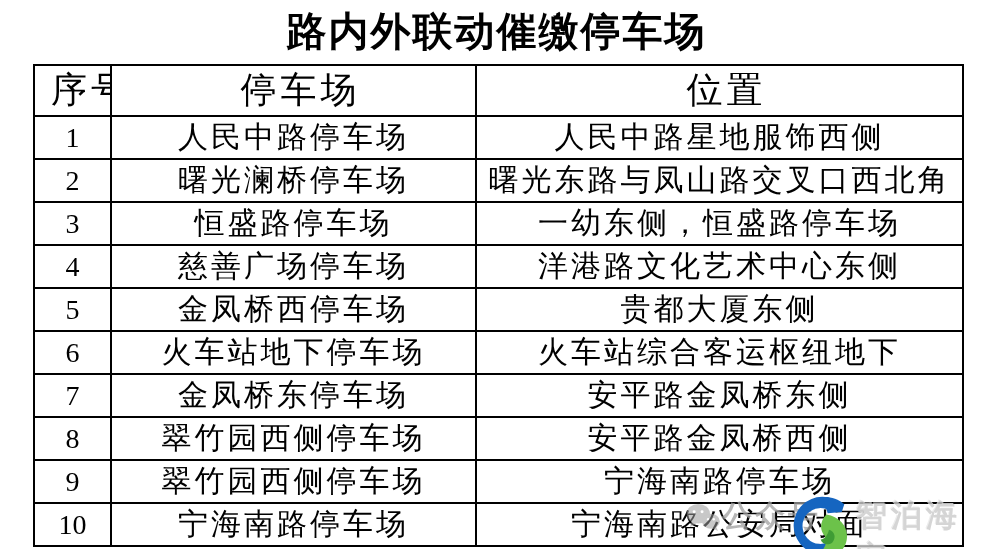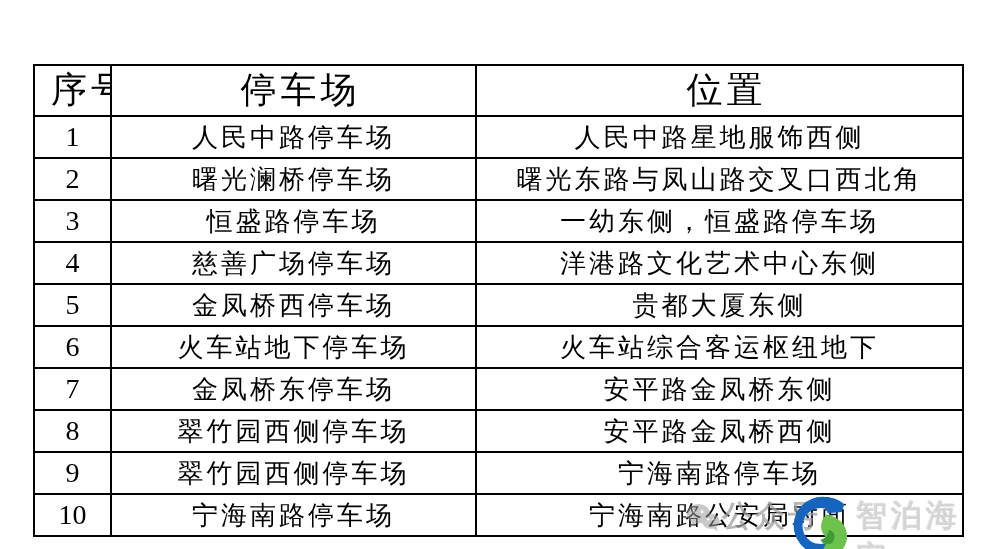--- a/index.html
+++ b/index.html
@@ -17,21 +17,21 @@
   }
   table.park col.c-num{width:77px;}
   table.park col.c-name{width:365px;}
   table.park col.c-loc{width:487px;}
   table.park th, table.park td{
     border:2px solid #000;height:40px;padding:0 2px;
     text-align:center;vertical-align:middle;
     white-space:nowrap;overflow:hidden;
   }
   table.park th{font-size:36px;font-weight:normal;letter-spacing:4px;padding-left:16px;}
-  table.park td{font-size:26px;letter-spacing:3px;}
+  table.park td{font-size:30px;letter-spacing:3px;}
   table.park td.num{font-size:28px;letter-spacing:0;}
 
   .watermark{
     position:absolute;left:684px;top:490px;width:309px;height:59px;
     font-family:"Liberation Sans","DejaVu Sans",sans-serif;pointer-events:none;
   }
   .wm-wechat{position:absolute;left:2px;top:13px;width:34px;height:28px;opacity:.55;}
   .wm-label{
     position:absolute;left:38px;top:6px;font-size:30px;letter-spacing:3px;
     color:#9f9f9f;opacity:.75;font-weight:bold;
@@ -41,20 +41,21 @@
     position:absolute;left:172px;top:5px;font-size:31px;letter-spacing:4px;
     color:#cbcbcb;opacity:.8;font-weight:bold;
     text-shadow:1px 1px 0 #ffffff,-1px -1px 0 #e9e9e9;
   }
 </style>
 </head>
 <body>
 
 <div class="page">
 
+  <div class="title">路内外联动催缴停车场</div>
 
   <table class="park">
     <colgroup>
       <col class="c-num">
         <col class="c-name">
         <col class="c-loc">
     </colgroup>
     <thead>
       <tr>
         <th>序号</th>

